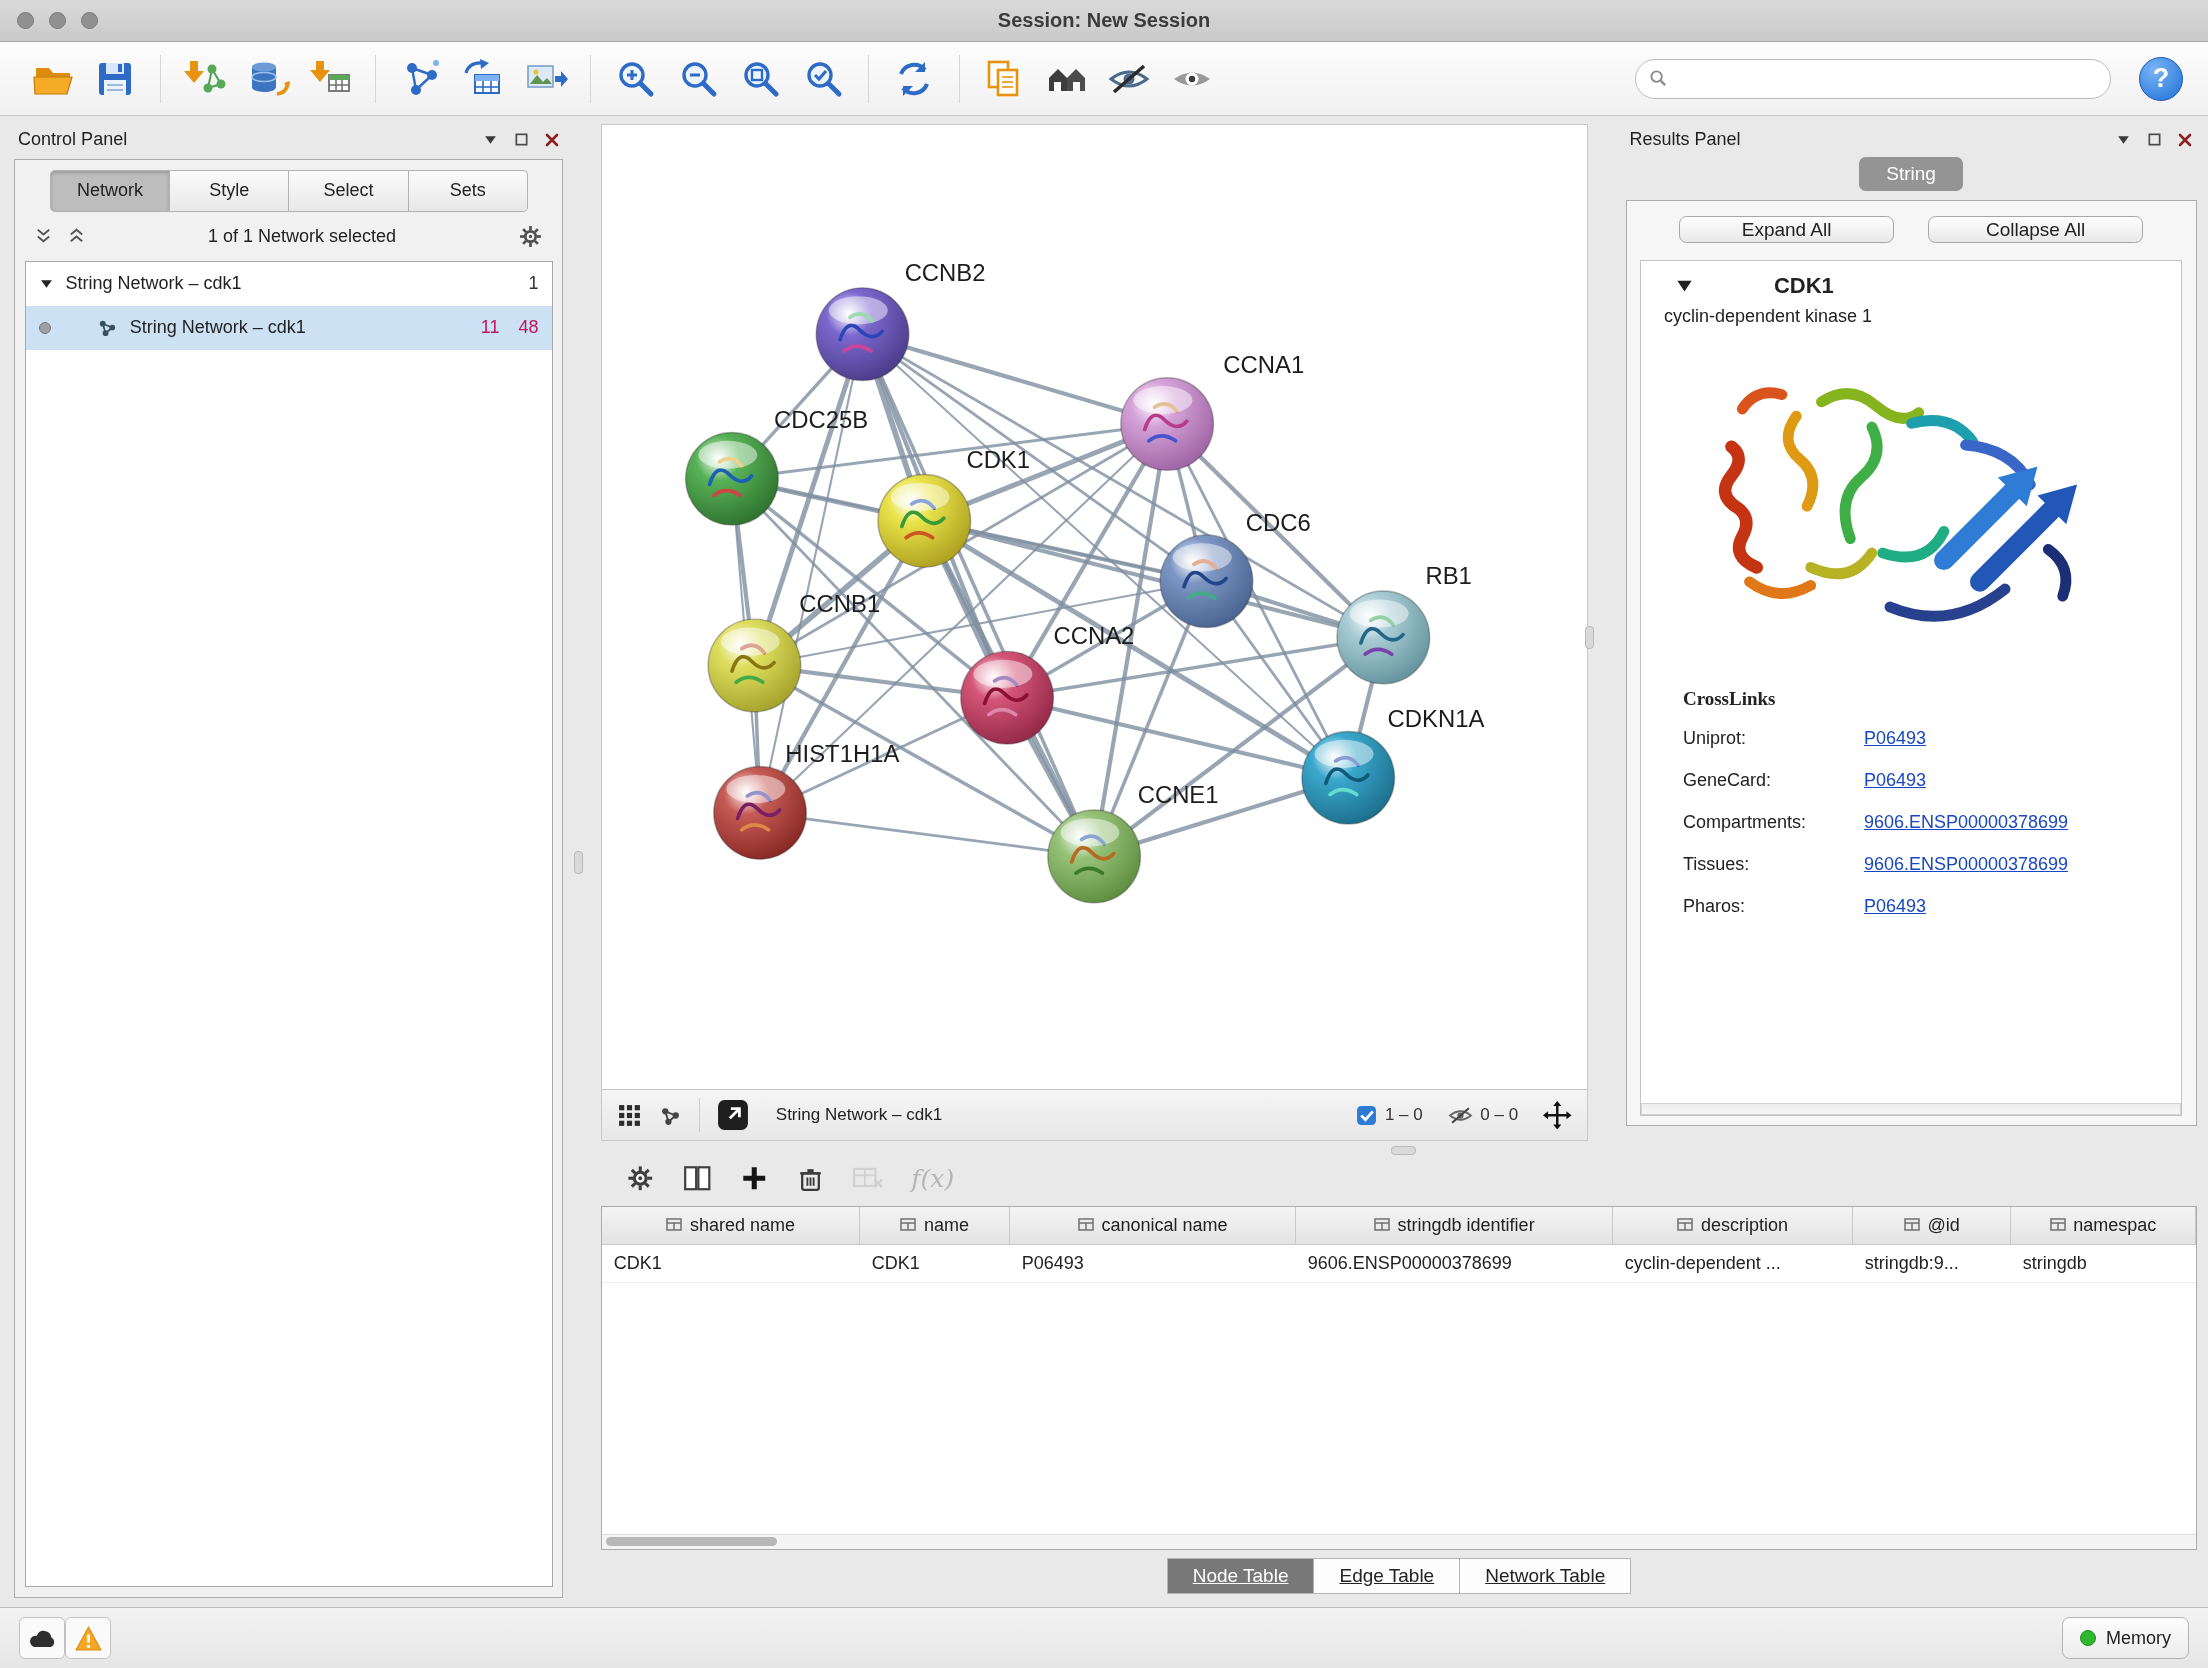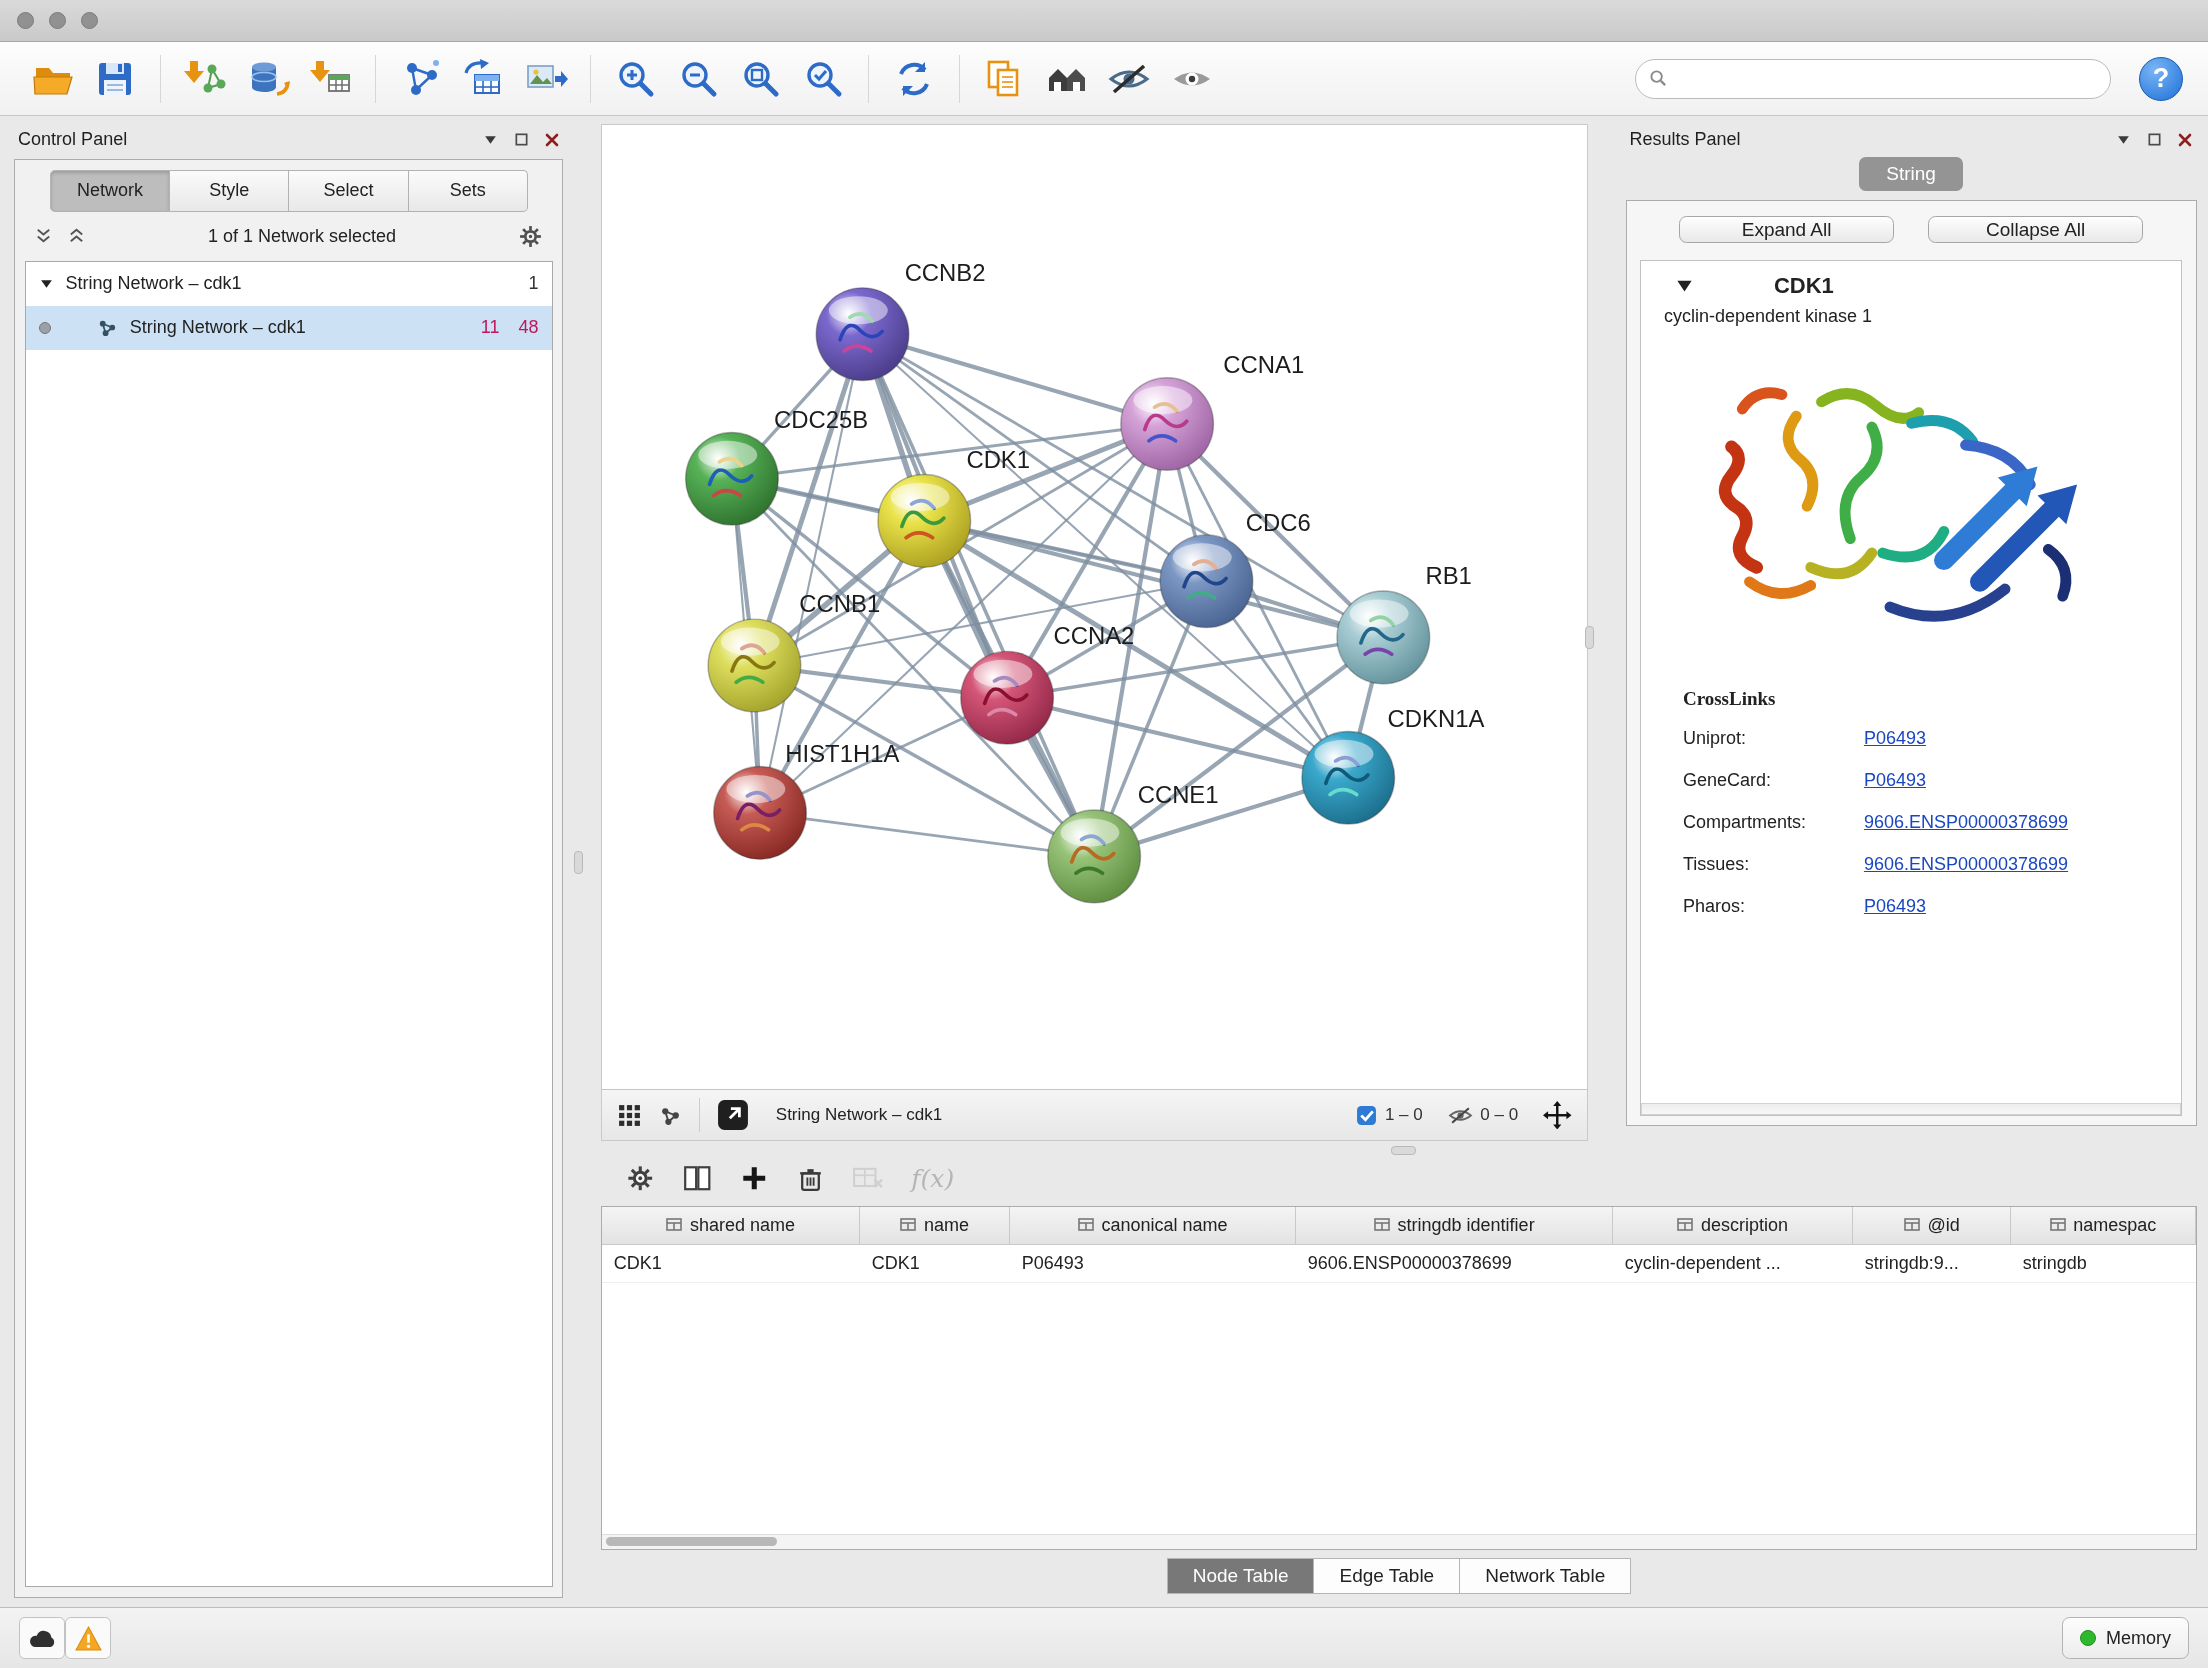--- a/index.html
+++ b/index.html
@@ -94,21 +94,21 @@
   .t-header { display:flex; height:38px; background:linear-gradient(#f4f4f4,#e3e3e3); border-bottom:1px solid #c9c9c9; flex:none; }
   .th-cell { display:flex; align-items:center; justify-content:center; gap:7.6px; font-size:18px; border-right:1px solid #c9c9c9; overflow:hidden; white-space:nowrap; }
   .col-ico { width:16px; height:16px; flex:none; }
   .t-row { display:flex; height:38px; border-bottom:1px solid #eee; flex:none; }
   .td-cell { display:flex; align-items:center; padding:0 11.4px; font-size:18px; overflow:hidden; white-space:nowrap; }
   .t-filler { flex:1; }
   .h-scroll { height:15px; border-top:1px solid #ddd; background:#f4f4f4; display:flex; align-items:center; padding:0 3.8px; flex:none; }
   .h-thumb { width:171px; height:9.5px; border-radius:4.8px; background:#b8b8b8; }
   .tp-tabs { height:44px; display:flex; justify-content:center; align-items:center; margin-top:3.8px; flex:none; }
   .tp-tab { height:36px; padding:8px 25px; border:1px solid #b5b5b5; border-left:none; background:#fdfdfd;
-    display:flex; align-items:center; font-size:19px; }
+    display:flex; align-items:center; font-size:19px;text-decoration:underline; }
   .tp-tab:first-child { border-left:1px solid #b5b5b5; }
   .tp-tab.selected { background:#787878; color:#fff; }
 
   
   .statusbar { height:61px; border-top:1px solid #bdbdbd; background:linear-gradient(#f3f3f3,#e6e6e6);
     display:flex; align-items:center; padding:0 19px; gap:0; flex:none; }
   .sb-btn { width:46px; height:42px; border:1px solid #c2c2c2; border-radius:5.7px; background:#fafafa;
     display:flex; align-items:center; justify-content:center; }
   .memory-btn { margin-left:auto; height:42px; border:1px solid #b3b3b3; border-radius:7.6px; background:linear-gradient(#fdfdfd,#ececec);
     display:flex; align-items:center; gap:9.5px; padding:0 17px; font-size:18px; }
@@ -120,20 +120,21 @@
 <body>
 
 <div class="window">
 
   <div class="titlebar">
     <div class="traffic">
       <div class="light"></div>
       <div class="light"></div>
       <div class="light"></div>
     </div>
+    <div class="win-title">Session: New Session</div>
   </div>
 
   <div class="toolbar">
     <div class="tbtn">
         <svg viewBox="0 0 44 44">
           <path d="M5 11h13l4 5h17v5H5z" fill="#de8c10"></path>
           <path d="M3 20h38l-5 17H4z" fill="#f5ab27" stroke="#c07c0a" stroke-width="1.2"></path>
         </svg>
       </div>
     <div class="tbtn">

